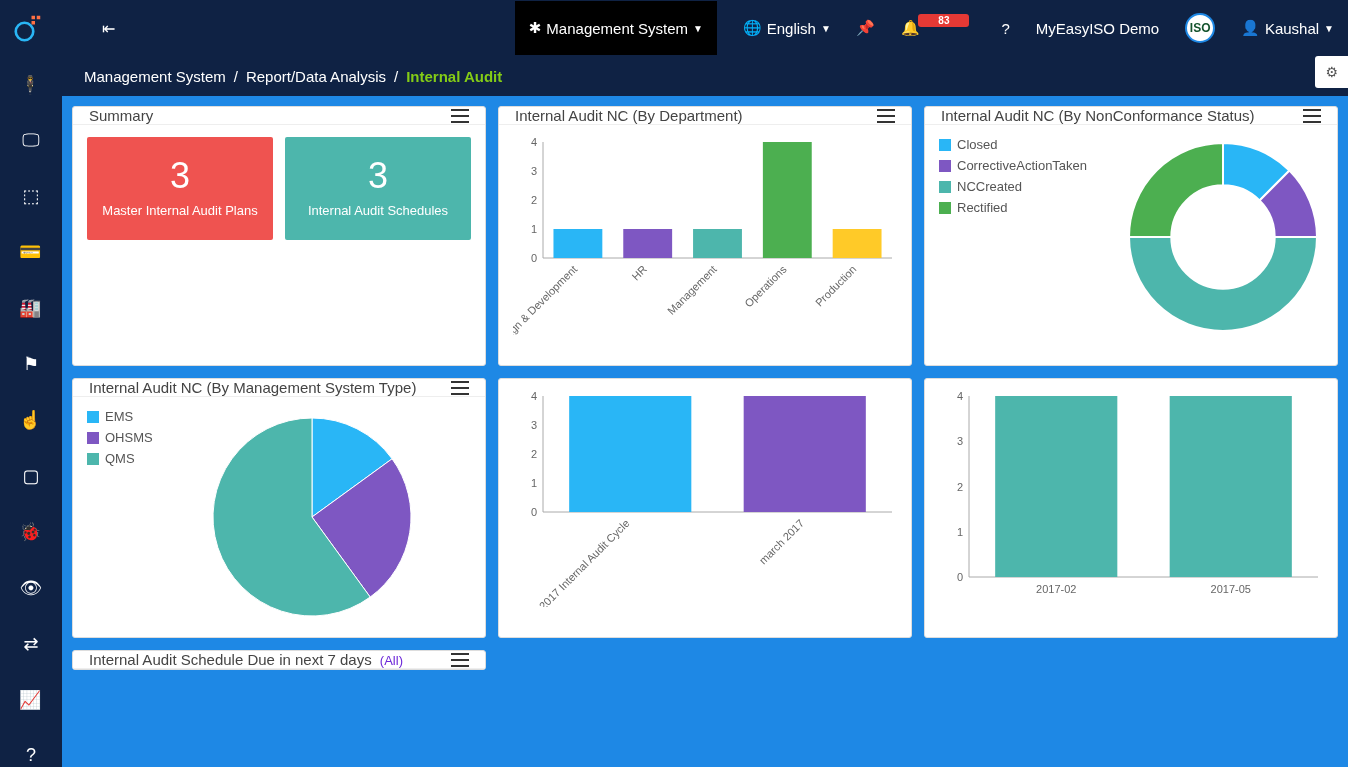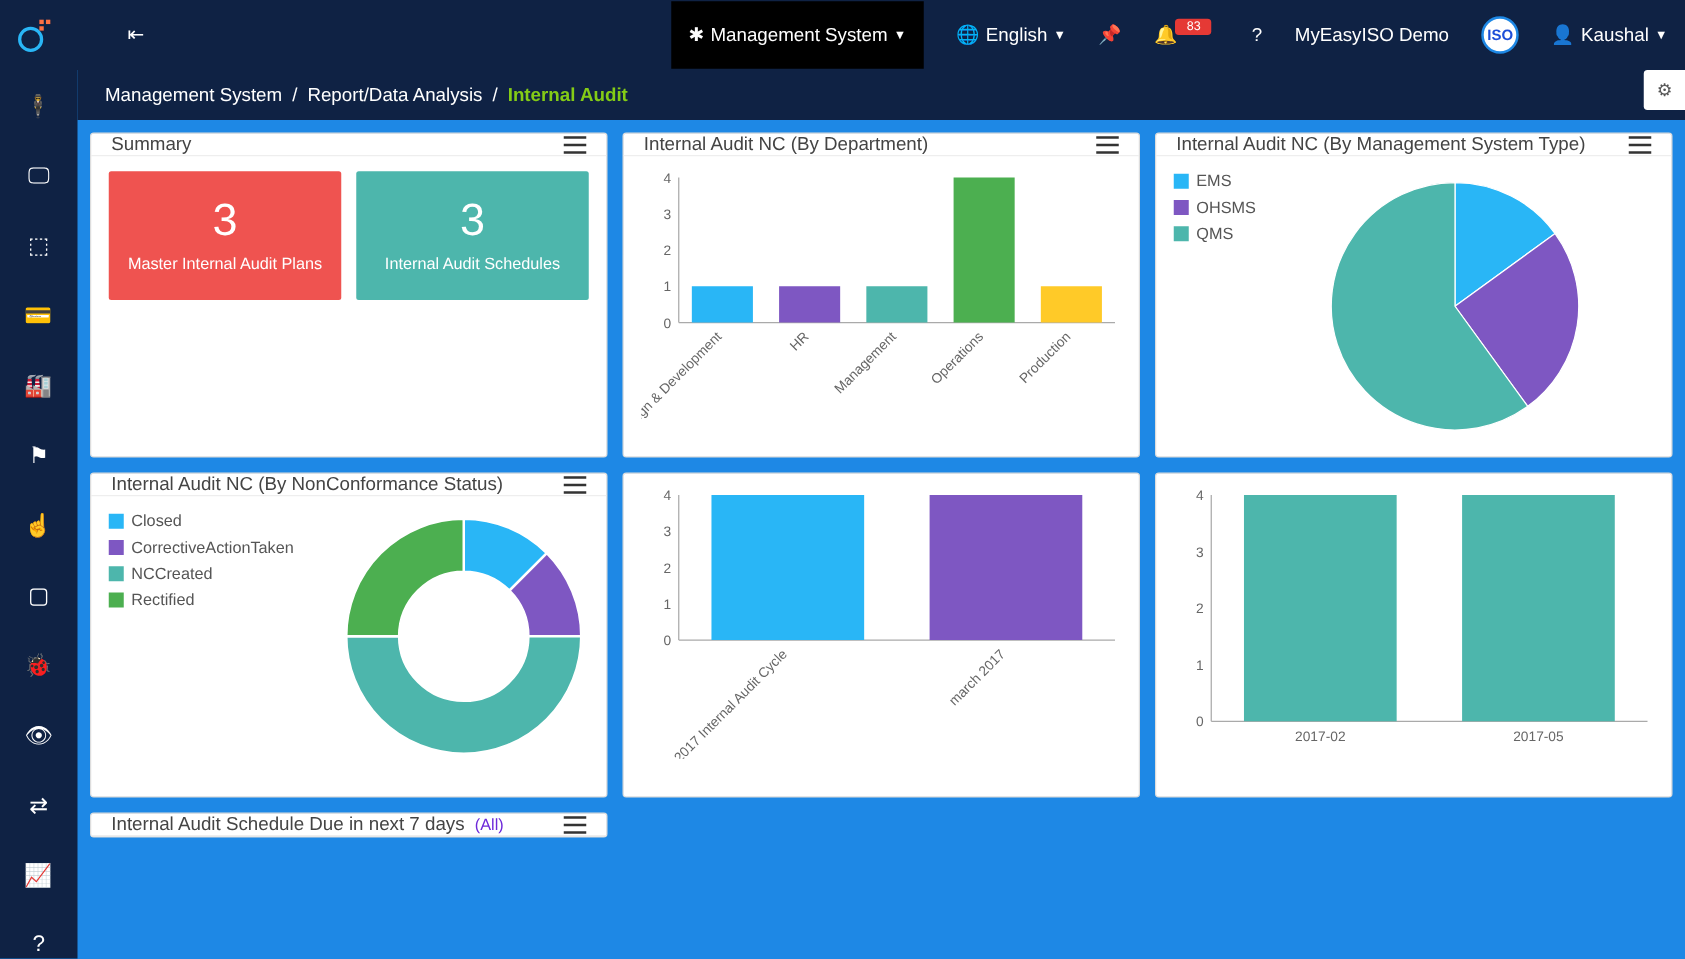--- a/index.html
+++ b/index.html
@@ -3,22 +3,22 @@
 <meta charset="utf-8">
 <style>
 * { margin:0; padding:0; box-sizing:border-box; font-family:"Segoe UI",Arial,sans-serif; }
 body { background:#1e88e5; width:1348px; height:767px; overflow:hidden; position:relative; }
 .topbar { background:#0f2244; height:56px; display:flex; align-items:center; color:#fff; padding:0 14px; }
 .logo { width:28px; height:28px; margin-right:60px; }
 .topbar-right { margin-left:auto; display:flex; align-items:center; gap:26px; font-size:15px; }
 .topbar-item { display:flex; align-items:center; gap:5px; cursor:pointer; white-space:nowrap; }
 .active-nav { background:#000; padding:18px 14px; }
 .caret { font-size:10px; }
-.badge { background:#e53935; color:#fff; font-size:10px; padding:1px 9px; border-radius:3px; position:relative; top:-9px; left:-6px; }
-.avatar { width:30px; height:30px; border-radius:50%; background:#fff; color:#1d4ed8; font-size:12px; display:flex; align-items:center; justify-content:center; font-weight:bold; border:2px solid #1e88e5; }
+.badge { background:#e53935; color:#fff; font-size:10px; padding:1px 20px; border-radius:3px; position:relative; top:-9px; left:-6px;font-weight:bold; }
+.avatar { width:30px; height:30px; border-radius:50%; background:#fff; color:#14532d; font-size:12px; display:flex; align-items:center; justify-content:center; font-weight:bold; border:2px solid #1e88e5; }
 .leftnav { position:absolute; left:0; top:56px; width:62px; height:711px; background:#0f2244; display:flex; flex-direction:column; align-items:center; padding-top:18px; gap:34px; color:#fff; }
 .leftnav .ic { font-size:18px; cursor:pointer; }
 .breadcrumb { position:absolute; left:62px; top:56px; right:0; height:40px; background:#0f2244; color:#fff; display:flex; align-items:center; padding:0 18px; font-size:15px; }
 .breadcrumb span { margin:0 4px; }
 .bc-active { color:#84cc16; font-weight:700; }
 .gear-btn { position:absolute; right:0; top:56px; background:#fff; color:#555; padding:8px 10px; border-radius:3px 0 0 3px; font-size:14px; cursor:pointer; }
 .content { position:absolute; left:62px; top:96px; right:0; bottom:0; padding:10px; overflow:hidden; }
 .grid { display:grid; grid-template-columns:repeat(3,1fr); gap:12px; }
 .panel { background:#fff; border-radius:3px; border:1px solid #ddd; }
 .panel-head { display:flex; align-items:center; justify-content:space-between; padding:0 16px; border-bottom:1px solid #eee; font-size:15px; color:#444; }
@@ -152,52 +152,20 @@
             <text transform="translate(204.5,133) rotate(-45)" text-anchor="end">Management</text>
             <rect x="249.86999999999998" y="5" width="48.85999999999999" height="116" fill="#4caf50"></rect>
             <text transform="translate(274.29999999999995,133) rotate(-45)" text-anchor="end">Operations</text>
             <rect x="319.66999999999996" y="92" width="48.85999999999999" height="29" fill="#ffca28"></rect>
             <text transform="translate(344.09999999999997,133) rotate(-45)" text-anchor="end">Production</text>
           </svg></div>
     </div>
 
     <div class="panel">
       <div class="panel-head">
-        <span>Internal Audit NC (By Management System Type)</span>
-        <div class="menu-icon">
-            <span></span>
-            <span></span>
-            <span></span>
-          </div>
-      </div>
-      <div class="panel-body" style="display:flex">
-        <div class="legend">
-          <div class="legend-row">
-              <span class="swatch" style="background:#29b6f6"></span>
-              <span>EMS</span>
-            </div>
-          <div class="legend-row">
-              <span class="swatch" style="background:#7e57c2"></span>
-              <span>OHSMS</span>
-            </div>
-          <div class="legend-row">
-              <span class="swatch" style="background:#4db6ac"></span>
-              <span>QMS</span>
-            </div>
-        </div>
-        <svg id="chart-mstype" width="210" height="210" style="margin:auto">
-            <path d="M105,105 L105,6 A99,99 0 0 1 185.0926824431198,46.80926002304516 Z" fill="#29b6f6" stroke="#fff" stroke-width="1"></path>
-            <path d="M105,105 L185.0926824431198,46.80926002304516 A99,99 0 0 1 163.19073997695483,185.0926824431198 Z" fill="#7e57c2" stroke="#fff" stroke-width="1"></path>
-            <path d="M105,105 L163.19073997695483,185.0926824431198 A99,99 0 1 1 104.99999999999999,6 Z" fill="#4db6ac" stroke="#fff" stroke-width="1"></path>
-          </svg>
-      </div>
-    </div>
-
-    <div class="panel">
-      <div class="panel-head">
         <span>Internal Audit NC (By NonConformance Status)</span>
         <div class="menu-icon">
             <span></span>
             <span></span>
             <span></span>
           </div>
       </div>
       <div class="panel-body" style="display:flex">
         <div class="legend">
           <div class="legend-row">
@@ -215,20 +183,52 @@
           <div class="legend-row">
               <span class="swatch" style="background:#4caf50"></span>
               <span>Rectified</span>
             </div>
         </div>
         <svg id="chart-status" width="200" height="200" style="margin-left:auto">
             <path d="M100,6 A94,94 0 0 1 166.4680374315355,33.531962568464536 L136.5574205873445,63.4425794126555 A51.7,51.7 0 0 0 100,48.3 Z" fill="#29b6f6" stroke="#fff" stroke-width="2"></path>
             <path d="M166.4680374315355,33.531962568464536 A94,94 0 0 1 194,100 L151.7,100 A51.7,51.7 0 0 0 136.5574205873445,63.4425794126555 Z" fill="#7e57c2" stroke="#fff" stroke-width="2"></path>
             <path d="M194,100 A94,94 0 0 1 6,100.00000000000001 L48.3,100 A51.7,51.7 0 0 0 151.7,100 Z" fill="#4db6ac" stroke="#fff" stroke-width="2"></path>
             <path d="M6,100.00000000000001 A94,94 0 0 1 99.99999999999999,6 L99.99999999999999,48.3 A51.7,51.7 0 0 0 48.3,100 Z" fill="#4caf50" stroke="#fff" stroke-width="2"></path>
+          </svg>
+      </div>
+    </div>
+
+    <div class="panel">
+      <div class="panel-head">
+        <span>Internal Audit NC (By Management System Type)</span>
+        <div class="menu-icon">
+            <span></span>
+            <span></span>
+            <span></span>
+          </div>
+      </div>
+      <div class="panel-body" style="display:flex">
+        <div class="legend">
+          <div class="legend-row">
+              <span class="swatch" style="background:#29b6f6"></span>
+              <span>EMS</span>
+            </div>
+          <div class="legend-row">
+              <span class="swatch" style="background:#7e57c2"></span>
+              <span>OHSMS</span>
+            </div>
+          <div class="legend-row">
+              <span class="swatch" style="background:#4db6ac"></span>
+              <span>QMS</span>
+            </div>
+        </div>
+        <svg id="chart-mstype" width="210" height="210" style="margin:auto">
+            <path d="M105,105 L105,6 A99,99 0 0 1 185.0926824431198,46.80926002304516 Z" fill="#29b6f6" stroke="#fff" stroke-width="1"></path>
+            <path d="M105,105 L185.0926824431198,46.80926002304516 A99,99 0 0 1 163.19073997695483,185.0926824431198 Z" fill="#7e57c2" stroke="#fff" stroke-width="1"></path>
+            <path d="M105,105 L163.19073997695483,185.0926824431198 A99,99 0 1 1 104.99999999999999,6 Z" fill="#4db6ac" stroke="#fff" stroke-width="1"></path>
           </svg>
       </div>
     </div>
 
     <div class="panel">
       <div class="panel-body"><svg id="chart-audit" width="100%" height="100%">
             <line class="axis-line" x1="30" y1="5" x2="30" y2="121"></line>
             <line class="axis-line" x1="30" y1="121" x2="379" y2="121"></line>
             <text x="24" y="125" text-anchor="end">0</text>
             <text x="24" y="96" text-anchor="end">1</text>

